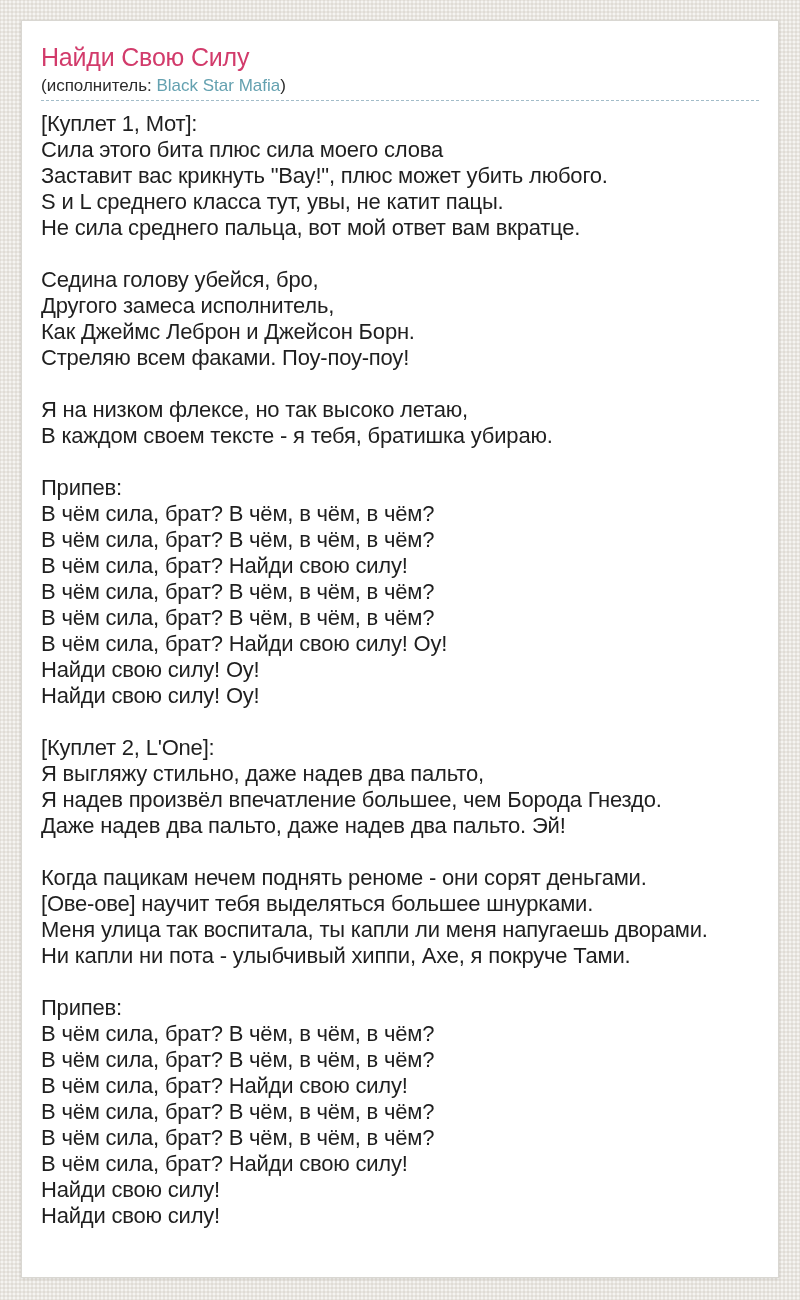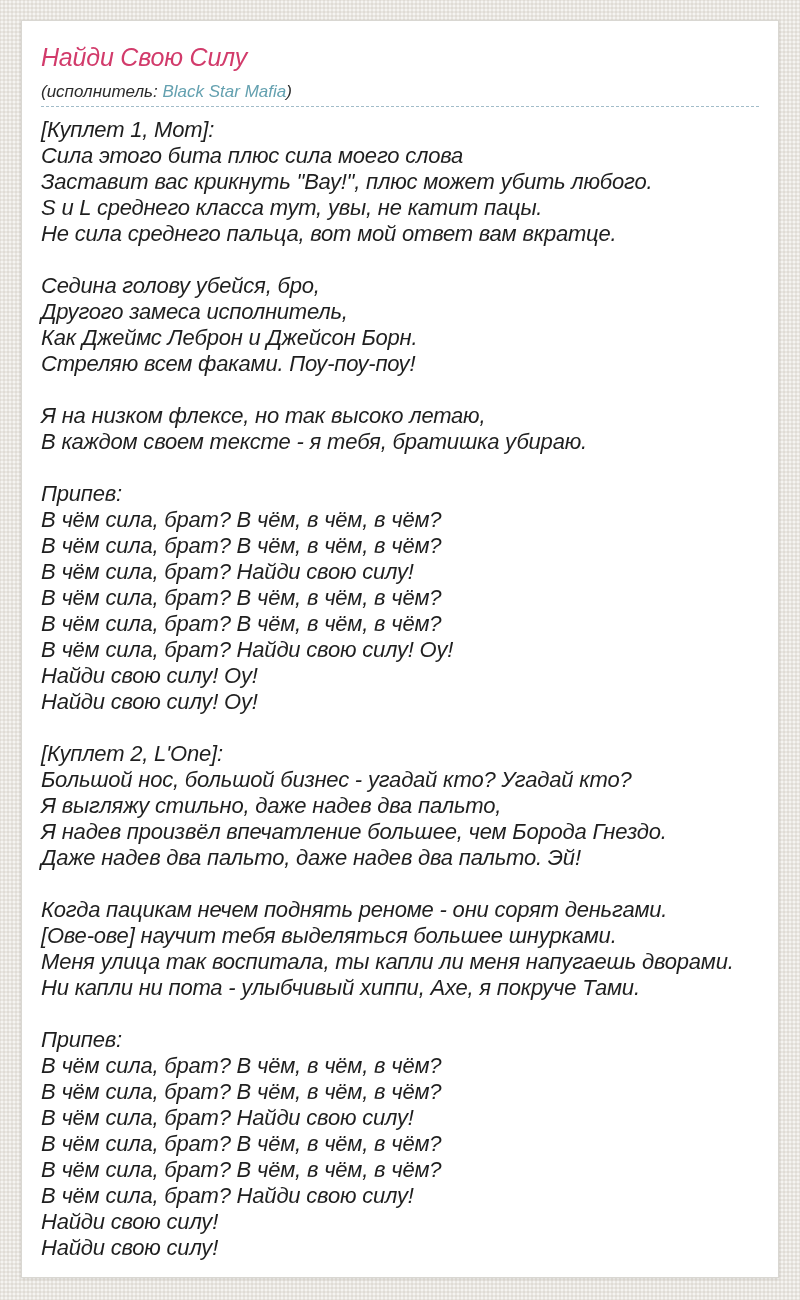--- a/index.html
+++ b/index.html
@@ -4,21 +4,21 @@
 <style>
   :root {
     --title-color: #d23b6b;
     --link-color: #64a1b0;
     --body-text: #1f1f1f;
     --separator: #a2bcc9;
     --page-bg: #e9e6e1;
     --card-bg: #ffffff;
     --card-border: #d9d7d2;
   }
-  * { margin: 0; padding: 0; box-sizing: border-box; font-style: italic; }
+  * { margin: 0; padding: 0; box-sizing: border-box; }
   html, body {
     width: 800px; height: 1300px;
     font-family: "Liberation Sans", "DejaVu Sans", sans-serif;
   }
   body {
     position: relative;
     background-color: var(--page-bg);
     background-image:
       radial-gradient(rgba(255,255,255,0.55) 1px, transparent 1.3px),
       radial-gradient(rgba(205,200,192,0.35) 1px, transparent 1.3px);
@@ -41,21 +41,21 @@
     padding-bottom: 4px;
   }
   .song-title {
     font-size: 25px;
     font-weight: normal;
     line-height: 25px;
     color: var(--title-color);
     letter-spacing: -0.2px;
   }
   .artist-line {
-    margin-top: 12px;
+    margin-top: 6px;
     font-size: 17px;
     line-height: 20px;
     color: #2b2b2b;
   }
   .artist-link {
     color: var(--link-color);
     text-decoration: none;
     cursor: pointer;
   }
   .lyrics {
@@ -97,21 +97,20 @@
       <div class="lyric-line">В чём сила, брат? В чём, в чём, в чём?</div>
       <div class="lyric-line">В чём сила, брат? В чём, в чём, в чём?</div>
       <div class="lyric-line">В чём сила, брат? Найди свою силу!</div>
       <div class="lyric-line">В чём сила, брат? В чём, в чём, в чём?</div>
       <div class="lyric-line">В чём сила, брат? В чём, в чём, в чём?</div>
       <div class="lyric-line">В чём сила, брат? Найди свою силу! Оу!</div>
       <div class="lyric-line">Найди свою силу! Оу!</div>
       <div class="lyric-line">Найди свою силу! Оу!</div>
       <div class="lyric-line">&nbsp;</div>
       <div class="lyric-line">[Куплет 2, L'One]:</div>
-      <div class="lyric-line">Большой нос, большой бизнес - угадай кто? Угадай кто?</div>
       <div class="lyric-line">Я выгляжу стильно, даже надев два пальто,</div>
       <div class="lyric-line">Я надев произвёл впечатление большее, чем Борода Гнездо.</div>
       <div class="lyric-line">Даже надев два пальто, даже надев два пальто. Эй!</div>
       <div class="lyric-line">&nbsp;</div>
       <div class="lyric-line">Когда пацикам нечем поднять реноме - они сорят деньгами.</div>
       <div class="lyric-line">[Ове-ове] научит тебя выделяться большее шнурками.</div>
       <div class="lyric-line">Меня улица так воспитала, ты капли ли меня напугаешь дворами.</div>
       <div class="lyric-line">Ни капли ни пота - улыбчивый хиппи, Ахе, я покруче Тами.</div>
       <div class="lyric-line">&nbsp;</div>
       <div class="lyric-line">Припев:</div>

